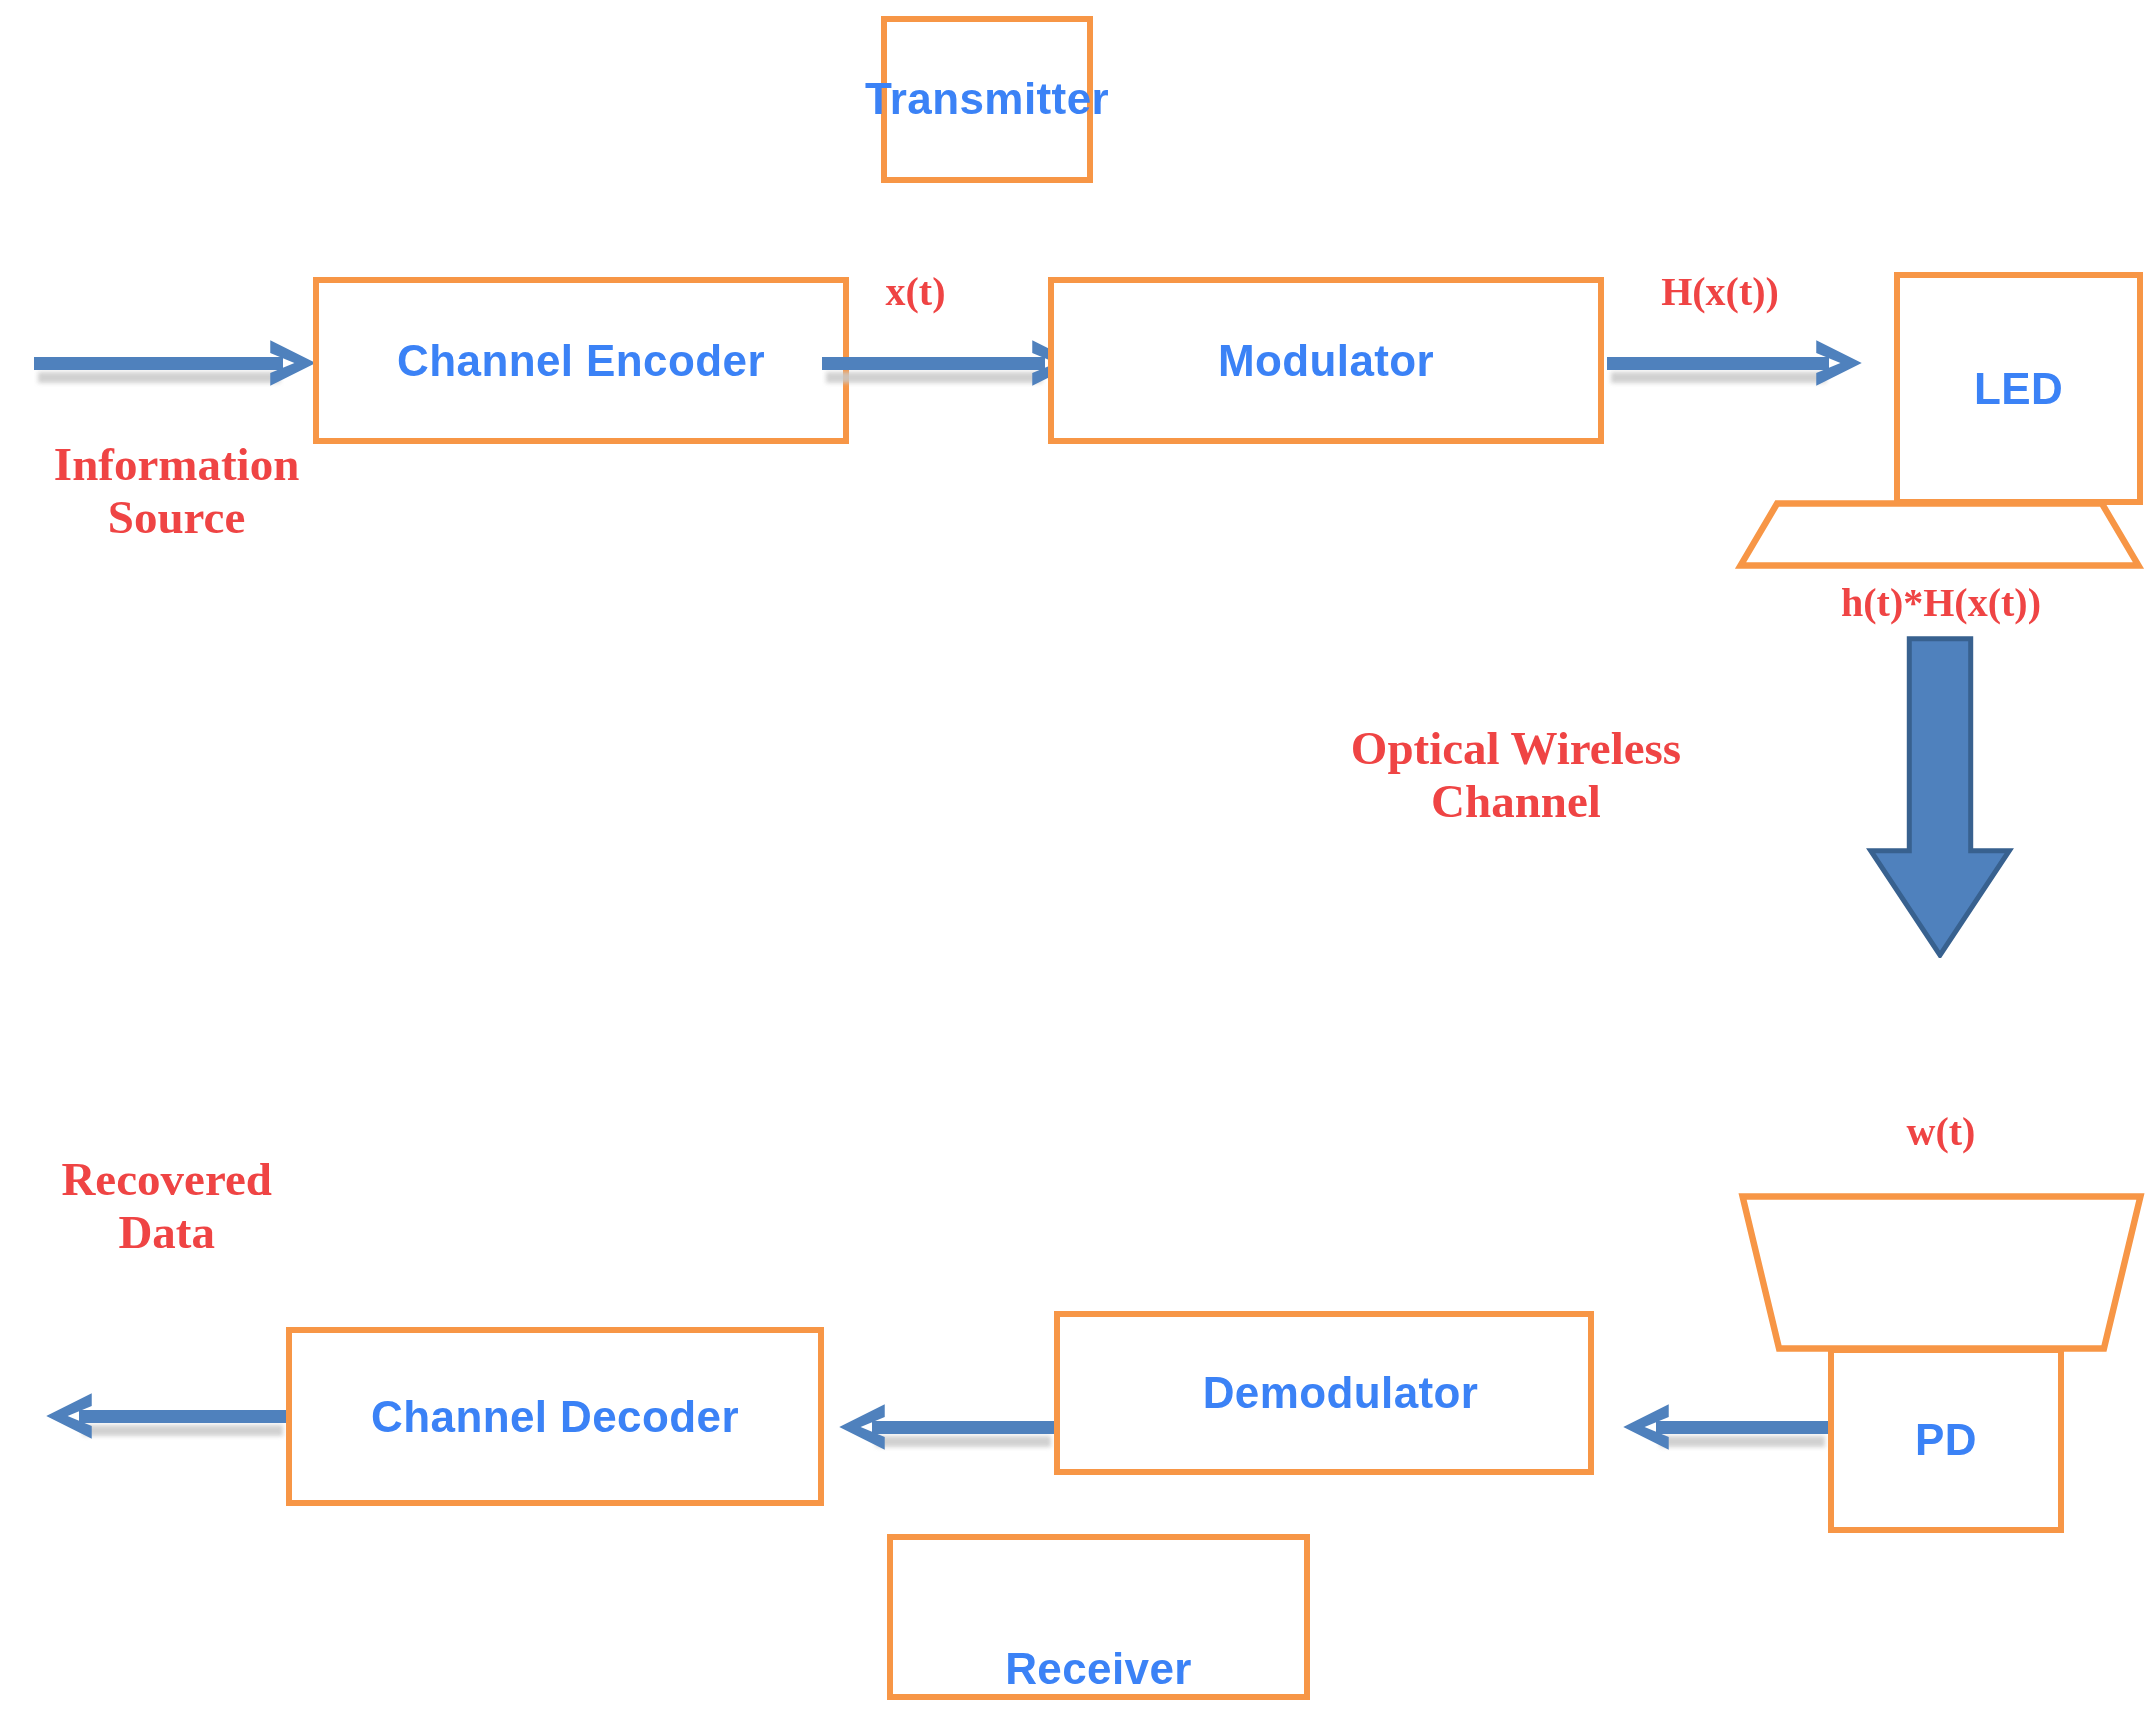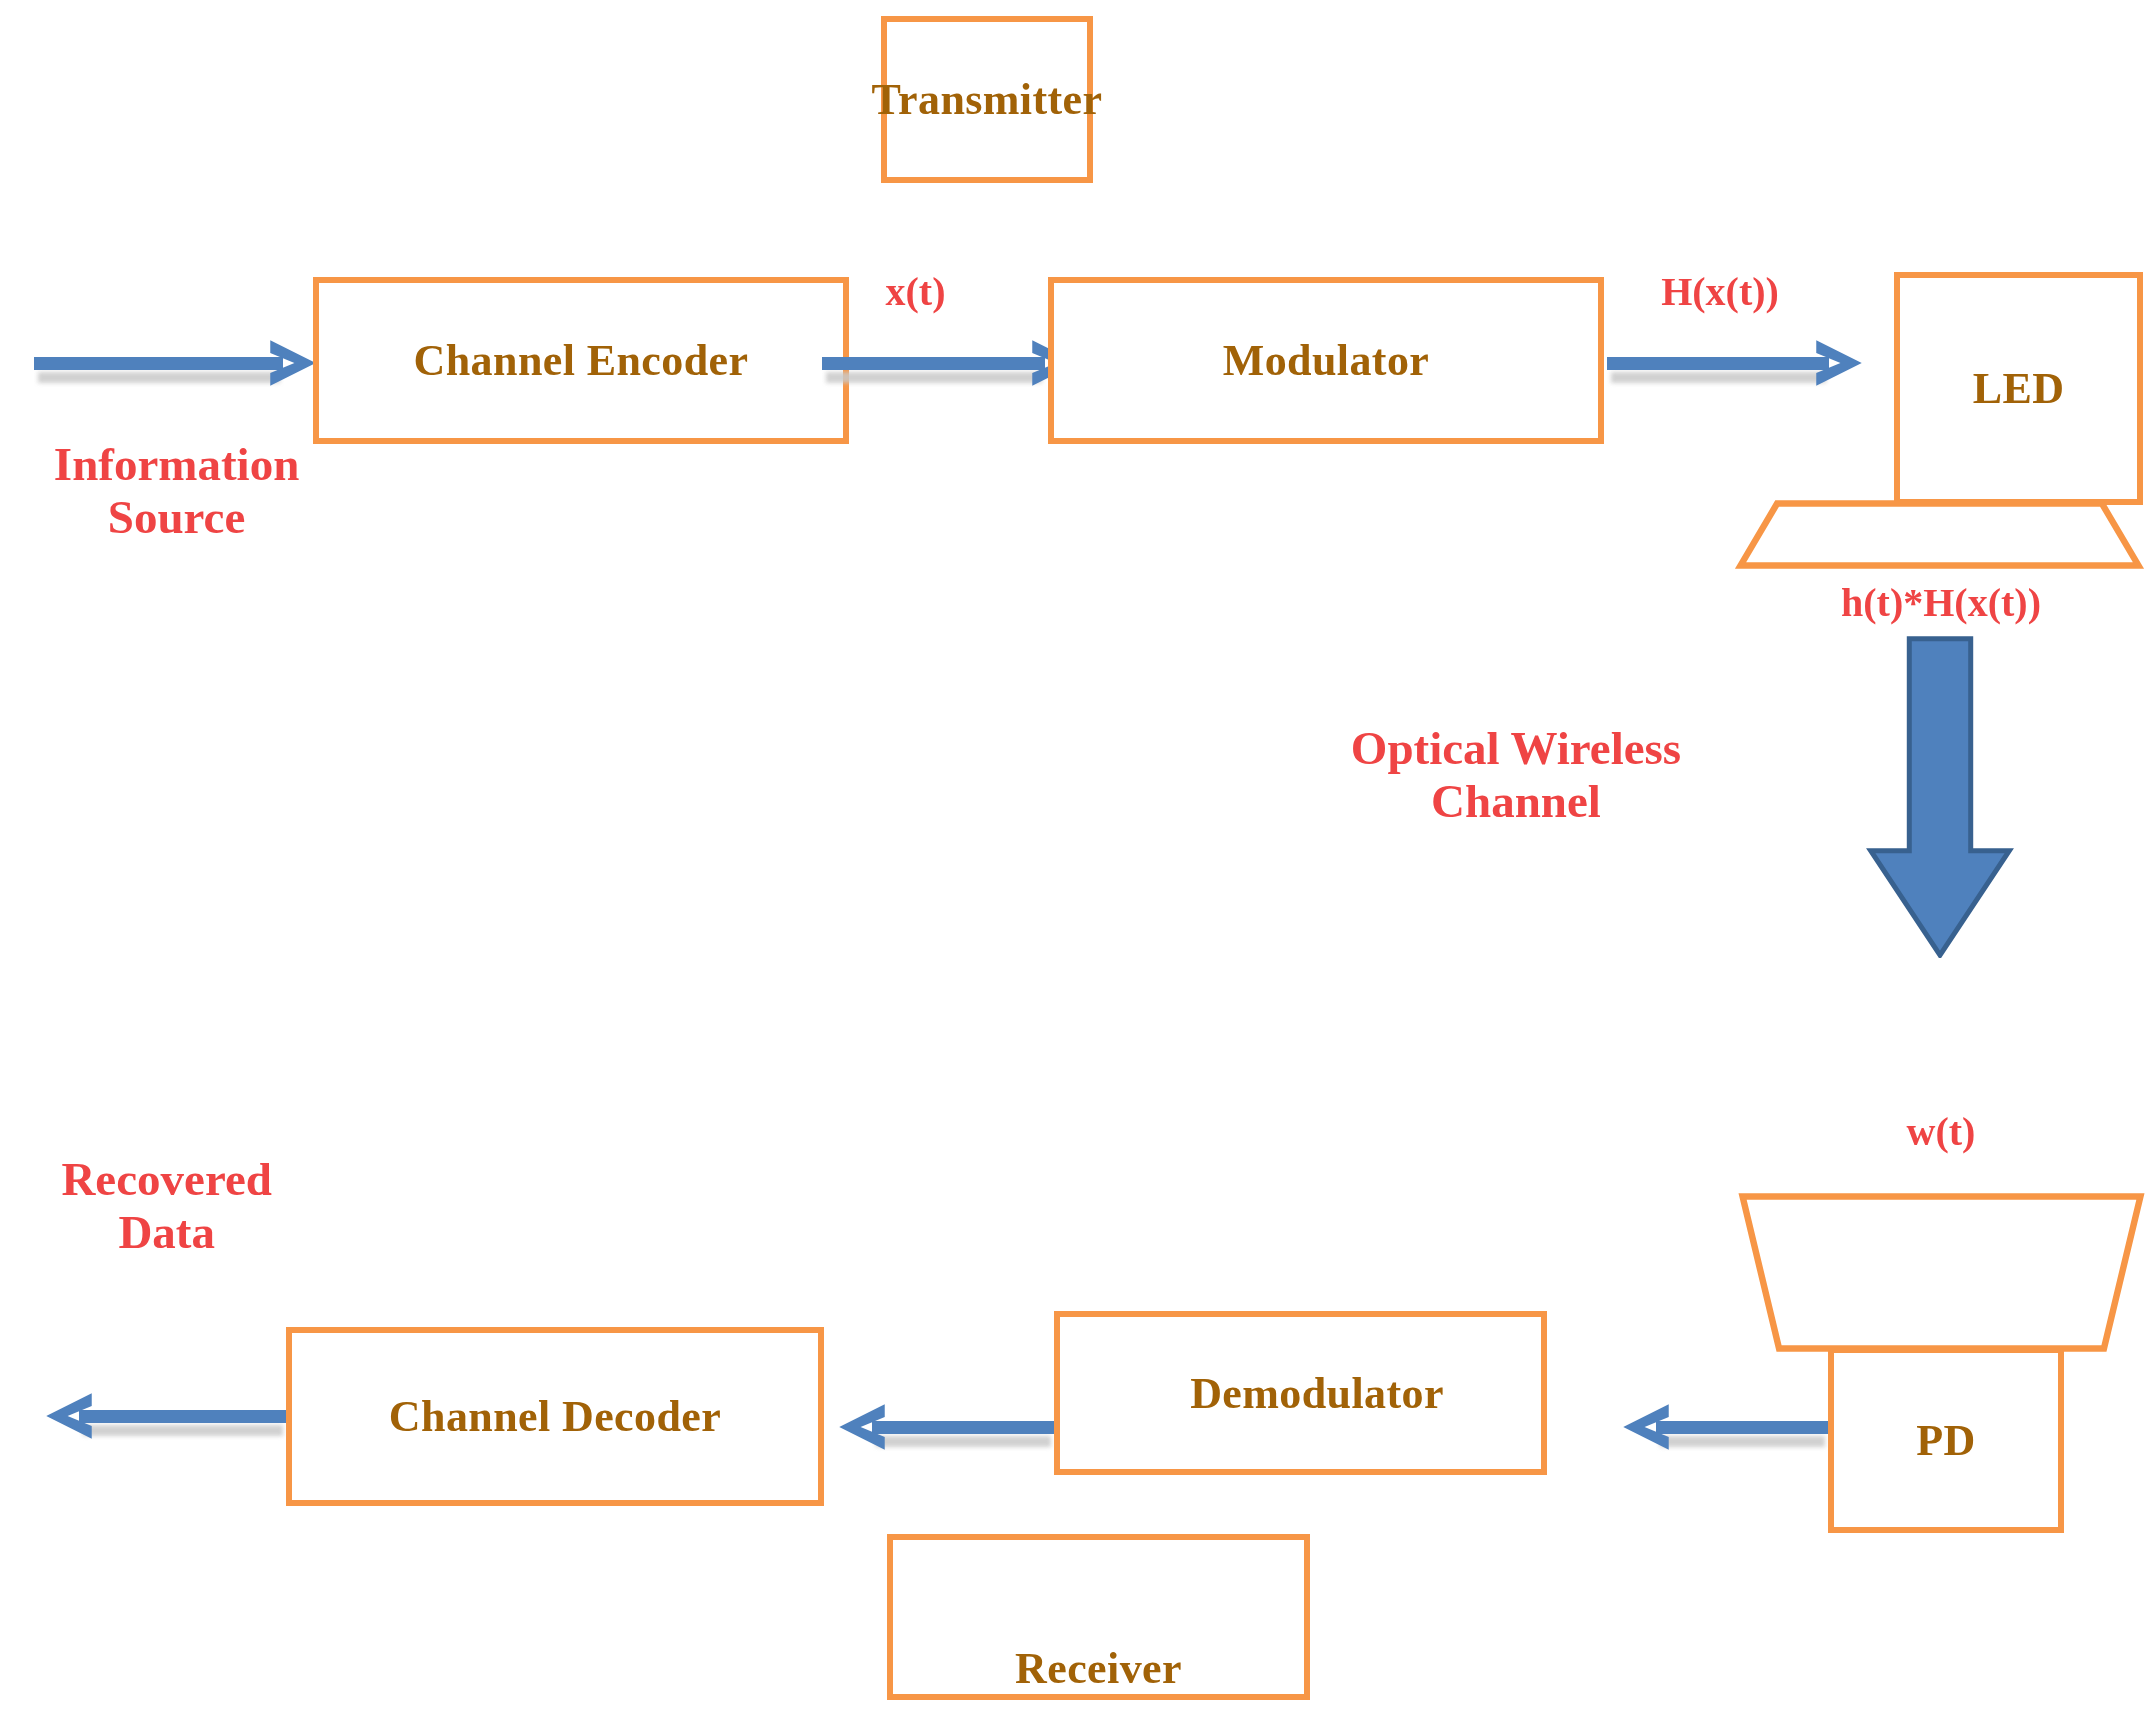--- a/index.html
+++ b/index.html
@@ -20,24 +20,24 @@
   .blk {
     position: absolute;
     box-sizing: border-box;
     border: 6.4px solid #F79646;
     background: #ffffff;
     display: flex;
     align-items: center;
     justify-content: center;
   }
   .blk-label {
-    font-family: Liberation Serif, serif;
+    font-family: Liberation Sans, sans-serif;
     font-weight: bold;
     font-size: 44px;
-    color: #a16207;
+    color: #3b82f6;
     letter-spacing: 0.4px;
     white-space: nowrap;
   }
 
   
   .ftext {
     position: absolute;
     font-family: "Liberation Serif", "DejaVu Serif", serif;
     color: #ef4444;
     white-space: pre;
@@ -182,21 +182,21 @@
   <div class="harrow left" style="left:1656px; top:1427px; width:172px;">
     <div class="shadow"></div>
     <div class="shaft"></div>
     <div class="head">
       <svg viewBox="0 0 76 76">
           <polygon points="70,6 6,38 70,70 70,52 36,38 70,24" fill="#4F81BD"></polygon>
         </svg>
     </div>
   </div>
 
-  <div class="blk" style="left:1054px; top:1311px; width:493px; height:164px;padding-left:33px;">
+  <div class="blk" style="left:1054px; top:1311px; width:540px; height:164px;padding-left:33px;">
     <span class="blk-label">Demodulator</span>
   </div>
 
   <div class="harrow left" style="left:872px; top:1427px; width:182px;">
     <div class="shadow"></div>
     <div class="shaft"></div>
     <div class="head">
       <svg viewBox="0 0 76 76">
           <polygon points="70,6 6,38 70,70 70,52 36,38 70,24" fill="#4F81BD"></polygon>
         </svg>

